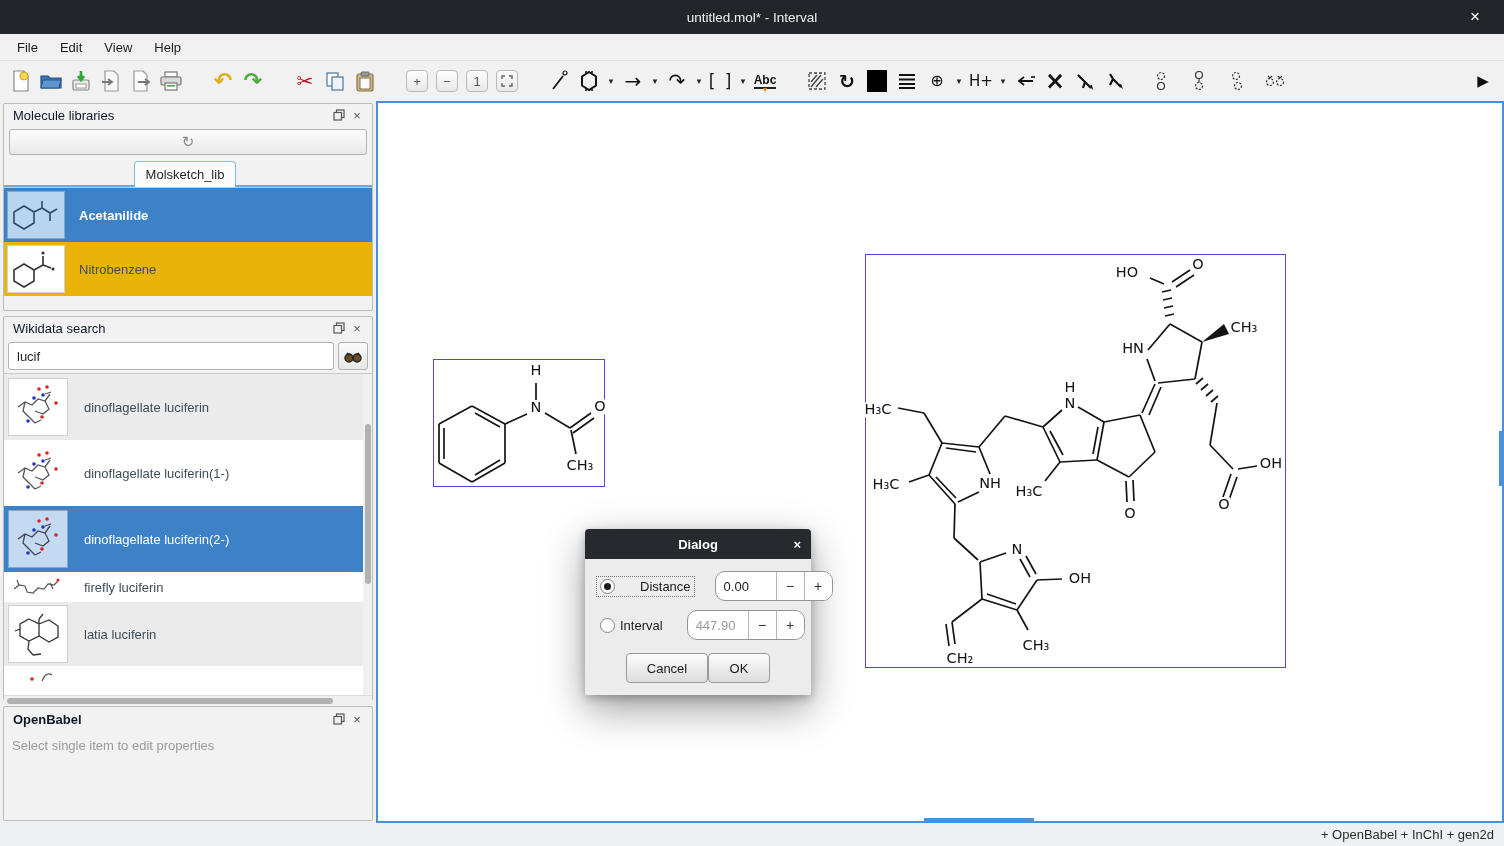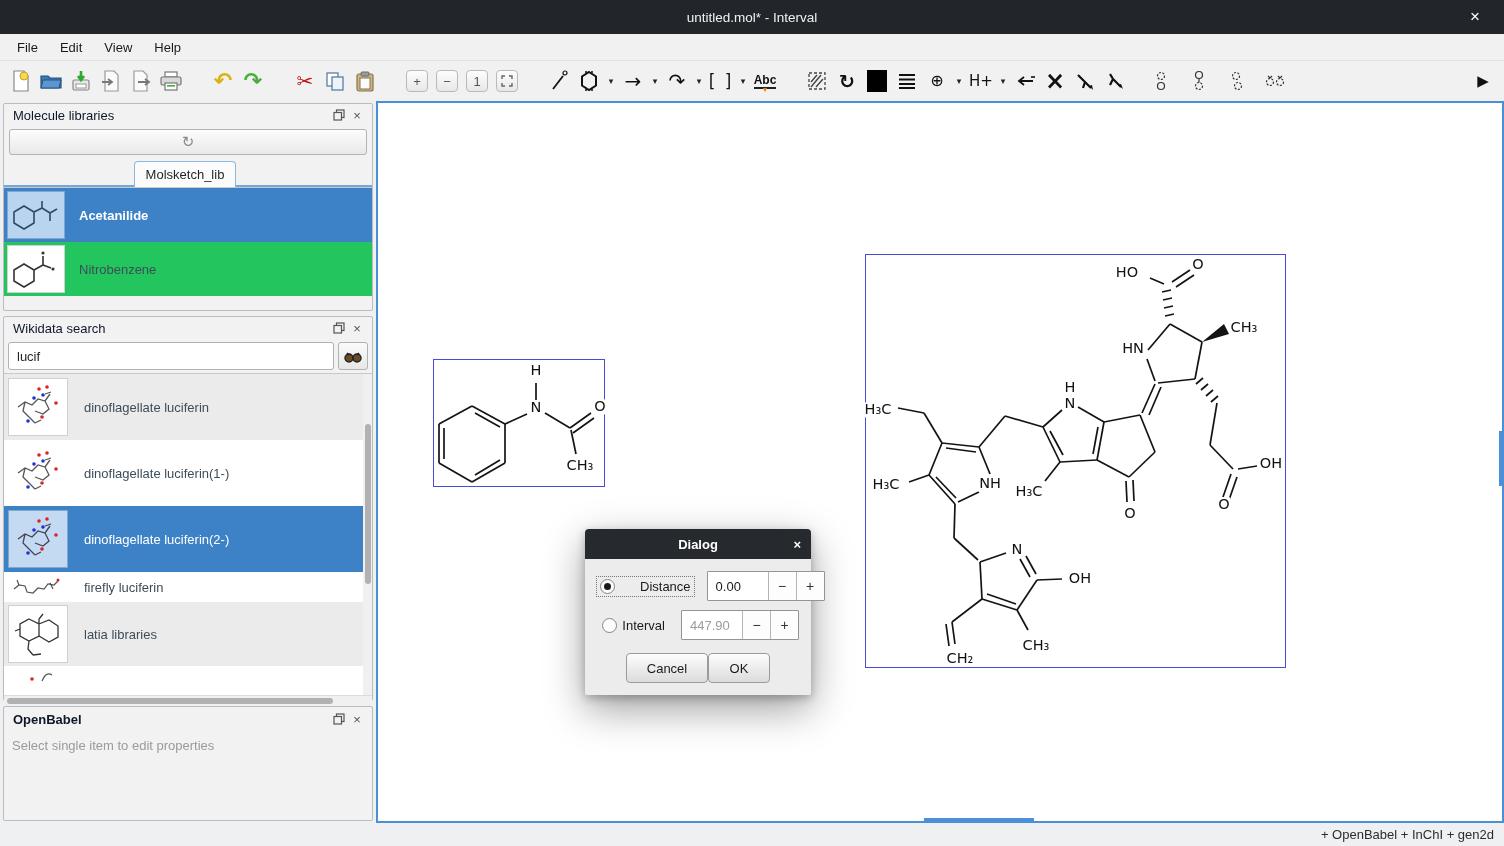--- a/index.html
+++ b/index.html
@@ -48,21 +48,21 @@
   
   .refresh-btn { margin:3px 5px; height:26px; border:1px solid #b4b4b4; border-radius:3px;
     background:linear-gradient(#fcfcfc,#e9e9e9); display:flex; align-items:center; justify-content:center;
     color:#8a8a8a; font-size:15px; }
   .tabbar { height:28px; position:relative; margin-top:4px; }
   .tabbar .baseline { position:absolute; left:0; right:0; bottom:0; height:2px; background:#73a8d8; }
   .tab { position:absolute; left:130px; bottom:0; width:102px; height:26px; background:#fbfbfb;
     border:1px solid #8fb8dd; border-bottom:none; border-radius:4px 4px 0 0;
     display:flex; align-items:center; justify-content:center; color:#1f2326; }
   .liblist { background:#fff; border-top:1px solid #c9c9c9; }
-  .librow { height:54px; display:flex; align-items:center; padding-left:3px; background:#22c55e; }
+  .librow { height:54px; display:flex; align-items:center; padding-left:3px; background:#eab308; }
   .librow .thumb { width:58px; height:48px; background:#fff; border:1px solid #d0d0d0; flex:none;
     display:flex; align-items:center; justify-content:center; }
   .librow .lbl { margin-left:14px; color:#3e4d59; }
   .librow.selected { background:#3d82c6; }
   .librow.selected .lbl { color:#fff; font-weight:bold; }
   .librow.selected .thumb { background:#b9d4ee; border:1px solid #7fa8cf; }
 
   
   .searchrow { display:flex; align-items:center; padding:3px 4px; gap:4px; }
   .search-input { flex:1; height:28px; border:1px solid #b2b2b2; border-radius:3px; background:#fff;
@@ -103,21 +103,21 @@
     display:flex; align-items:center; justify-content:center; font-weight:bold; position:relative; }
   .dialog-title .close { position:absolute; right:10px; font-size:13px; font-weight:bold; color:#fff; }
   .dialog-body { padding:12px 12px 12px 12px; }
   .drow { display:flex; align-items:center; margin-bottom:9px; }
   .radio-wrap { flex:1; display:flex; align-items:center; justify-content:flex-end; gap:5px; padding:2px 3px; }
   .radio-wrap.focused { outline:1px dotted #777;gap:25px; }
   .radio { width:15px; height:15px; border:1px solid #858585; border-radius:50%; background:#fdfdfd; flex:none;
     display:flex; align-items:center; justify-content:center; }
   .radio.checked::after { content:''; width:7px; height:7px; background:#1a1a1a; border-radius:50%; }
   .rlabel { color:#1a1a1a; }
-  .spin { width:118px; height:30px; margin-left:13px; border:1px solid #949494; border-radius:1px;
+  .spin { width:118px; height:30px; margin-left:21px; border:1px solid #949494; border-radius:10px;
     background:#fff; display:flex; align-items:stretch; overflow:hidden; flex:none; }
   .spin .val { flex:1; display:flex; align-items:center; padding-left:8px; color:#1a1a1a; }
   .spin.disabled .val { color:#9b9b9b; }
   .spin .sbtn { width:28px; border-left:1px solid #b5b5b5; display:flex; align-items:center;
     justify-content:center; color:#333; background:#fdfdfd; font-size:14px; }
   .dialog-btns { display:flex; justify-content:center; margin-top:13px; }
   .dbtn { height:30px; border:1px solid #9b9b9b; border-radius:4px;
     background:linear-gradient(#fdfdfd,#dcdcdc); display:flex; align-items:center; justify-content:center;
     color:#1a1a1a; }
   .dbtn.cancel { width:82px; } .dbtn.ok { width:62px; }
@@ -461,21 +461,21 @@
               </svg>
           </span>
           <span class="lbl">firefly luciferin</span>
         </div>
         <div class="wikirow row-gray" style="height:64px">
           <span class="wthumb">
             <svg width="48" height="54">
                 <path d="M15 12 l10 5 v12 l-10 5 -9-5 v-12 z M25 17 l10-4 9 6 v11 l-9 5 -10-6 M25 12 v5 M25 12 l4-5 M15 34 l-1 8 5 6 M19 48 l8-1 M6 22 l-5 2" stroke="#333" stroke-width="1.3" fill="none"></path>
               </svg>
           </span>
-          <span class="lbl">latia libraries</span>
+          <span class="lbl">latia luciferin</span>
         </div>
         <div class="wikirow" style="height:20px">
           <span style="width:60px;flex:none;display:flex;justify-content:center">
             <svg width="40" height="14">
                 <path d="M24 12 q4-10 10-6" stroke="#555" stroke-width="1.2" fill="none"></path>
                 <circle cx="14" cy="10" r="1.8" fill="#d22"></circle>
               </svg>
           </span>
         </div>
         <div class="vscroll">

